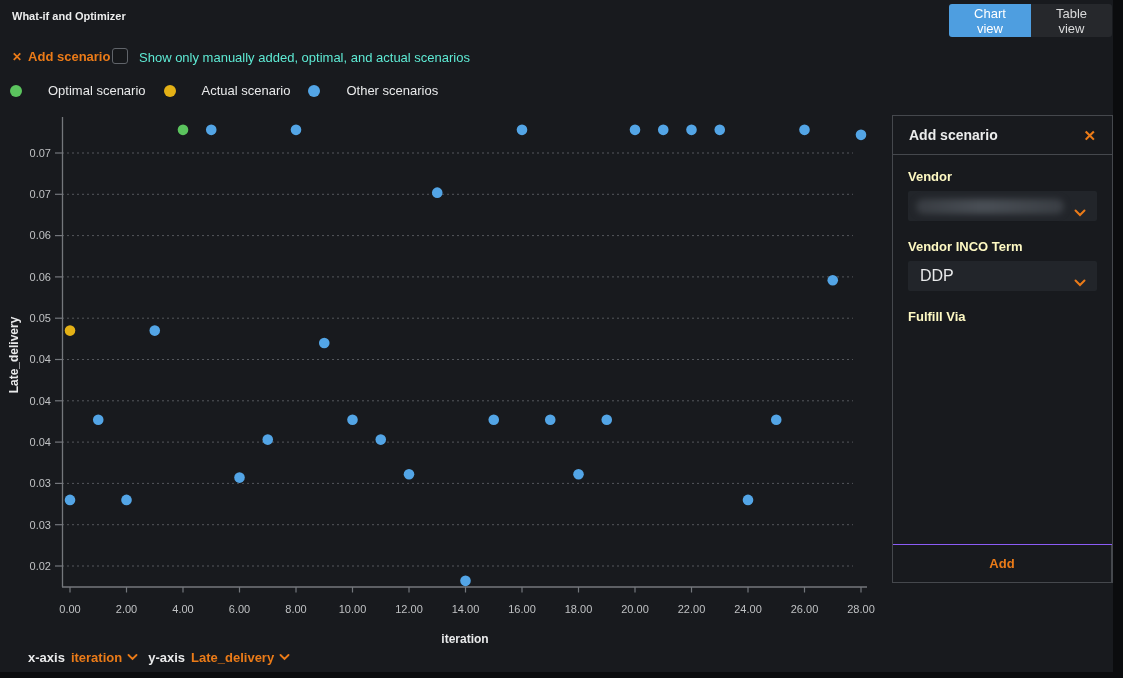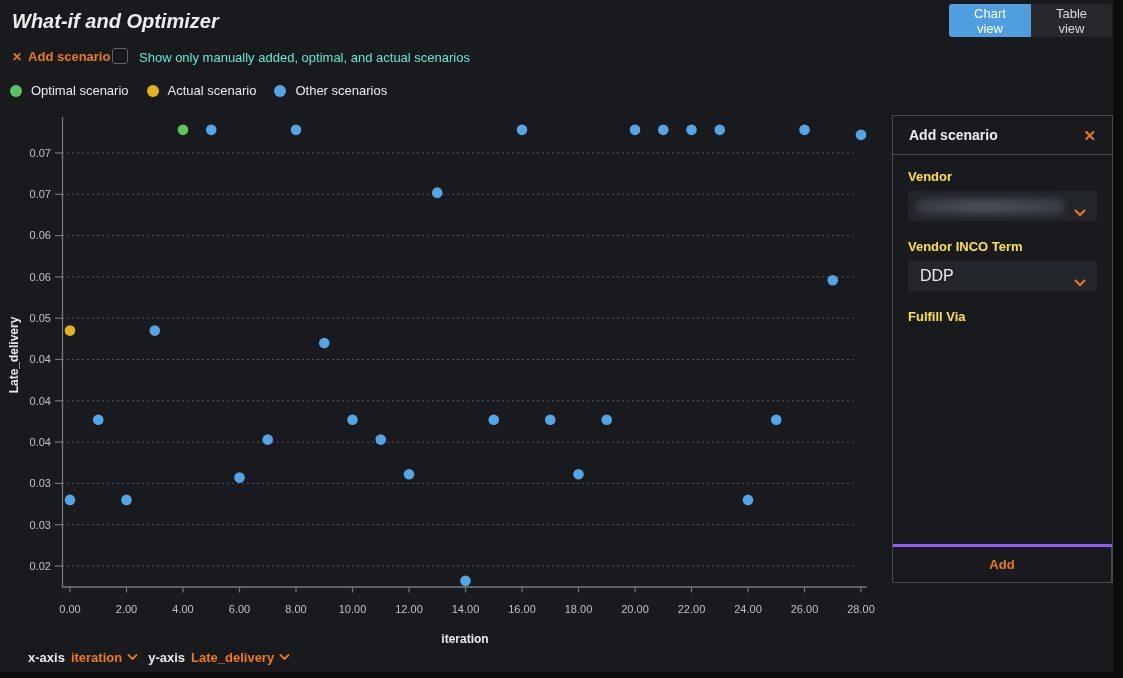--- a/index.html
+++ b/index.html
@@ -1,60 +1,60 @@
 <!DOCTYPE html>
 <html><head>
 <meta charset="utf-8">
 <style>
   * { margin:0; padding:0; box-sizing:border-box; }
   html,body { width:1123px; height:678px; background:#0b0c0e; font-family:"Liberation Sans", sans-serif; }
   .app { position:absolute; left:0; top:0; width:1113px; height:672px; background:#181a1e; overflow:hidden; }
 
-  .page-title { position:absolute; left:12px; top:10px; font-size:20px; font-weight:bold; color:#eceded;font-style:italic; }
+  .page-title { position:absolute; left:12px; top:10px; font-size:11px; font-weight:bold; color:#eceded; }
 
   .view-toggle { position:absolute; left:949px; top:4px; height:33px; display:flex; border-radius:3px; overflow:hidden; }
   .view-toggle button { border:none; height:33px; font-family:"Liberation Sans",sans-serif; font-size:13px; cursor:pointer; padding:0 14px; }
   .btn-chart { background:#4e9ee0; color:#ffffff; width:82px; }
   .btn-table { background:#26282c; color:#d9dadb; width:81px; }
 
   .add-link { position:absolute; left:12px; top:49px; display:flex; align-items:center; gap:6px; color:#eb7b18; cursor:pointer; }
   .add-link .x-icon { font-size:12px; font-weight:bold; }
   .add-link .add-label { font-size:13px; font-weight:bold; }
 
   .checkbox { position:absolute; left:112px; top:48px; width:16px; height:16px; border:1px solid #60646a; border-radius:3px; background:#16181b; cursor:pointer; }
   .checkbox-label { position:absolute; left:139px; top:50px; font-size:13px; color:#5eead4; }
 
   .legend { position:absolute; left:10px; top:83px; display:flex; gap:18px; align-items:center; }
-  .legend-item { display:flex; align-items:center; gap:9px; }
+  .legend-item { display:flex; align-items:center; gap:26px; }
   .legend-item .dot { width:12px; height:12px; border-radius:50%; background:#888; }
   .legend-item .lbl { font-size:13px; color:#e9eaeb; }
 
   svg.chart { position:absolute; left:0; top:105px; }
   svg.chart text { font-family:"Liberation Sans", sans-serif; }
 
   .y-axis-title { position:absolute; left:14px; top:355px; transform:translate(-50%,-50%) rotate(-90deg); font-size:12px; font-weight:bold; color:#e9eaeb; white-space:nowrap; }
   .x-axis-title { position:absolute; left:40px; top:632px; width:850px; text-align:center; font-size:12px; font-weight:bold; color:#e9eaeb; }
 
   .axis-selectors { position:absolute; left:28px; top:650px; display:flex; gap:10px; align-items:center; }
   .sel-group { display:flex; align-items:center; gap:6px; }
   .sel-static { font-size:13px; font-weight:bold; color:#e9eaeb; }
   .sel-value { display:flex; align-items:center; gap:5px; color:#eb7b18; font-size:13px; font-weight:bold; cursor:pointer; }
 
   .panel { position:absolute; left:892px; top:115px; width:221px; height:468px; background:#181a1e; border:1px solid #45484d; }
   .panel-header { height:39px; display:flex; align-items:center; justify-content:space-between; padding:0 16px; border-bottom:1px solid #45484d; }
   .panel-title { font-size:14px; font-weight:bold; color:#eceded; }
   .panel-close { color:#eb7b18; font-size:15px; font-weight:bold; cursor:pointer; line-height:1; }
   .panel-body { padding:14px 15px 0 15px; }
-  .field-label { font-size:13px; font-weight:bold; color:#fde047; margin-bottom:7px; }
+  .field-label { font-size:13px; font-weight:bold; color:#fef9c3; margin-bottom:7px; }
   .select { position:relative; height:30px; background:#22252a; border-radius:2px; margin-bottom:18px; cursor:pointer; }
   .select .val { position:absolute; left:12px; top:0; line-height:30px; font-size:16px; color:#e9eaeb; }
   .select .chev { position:absolute; right:11px; top:12px; }
   .blur-pill { position:absolute; left:8px; top:8px; width:148px; height:15px; border-radius:8px;
                background:linear-gradient(90deg,#383c42,#4a4f56 45%,#3a3e44); filter:blur(3px); }
-  .panel-footer { position:absolute; left:0; bottom:0; width:100%; height:38px; border-top:3px solid #8b5cf6; display:flex; }
+  .panel-footer { position:absolute; left:0; bottom:0; width:100%; height:38px; border-top:1px solid #8b5cf6; display:flex; }
   .panel-footer .half { flex:1; display:flex; align-items:center; justify-content:center; cursor:pointer; }
   .panel-footer .half.first { border-right:1px solid #45484d; }
   .panel-footer .half span { font-size:13px; font-weight:bold; color:#eb7b18; }
 </style>
 </head>
 <body>
 
 <div class="app">
 
   <div class="page-title">What-if and Optimizer</div>

